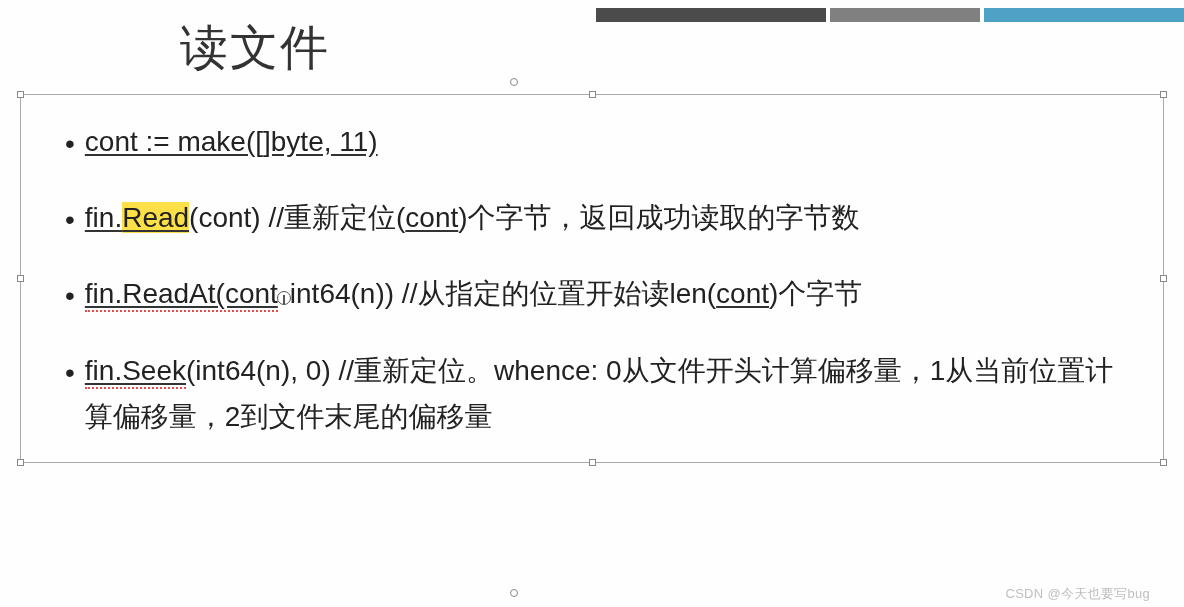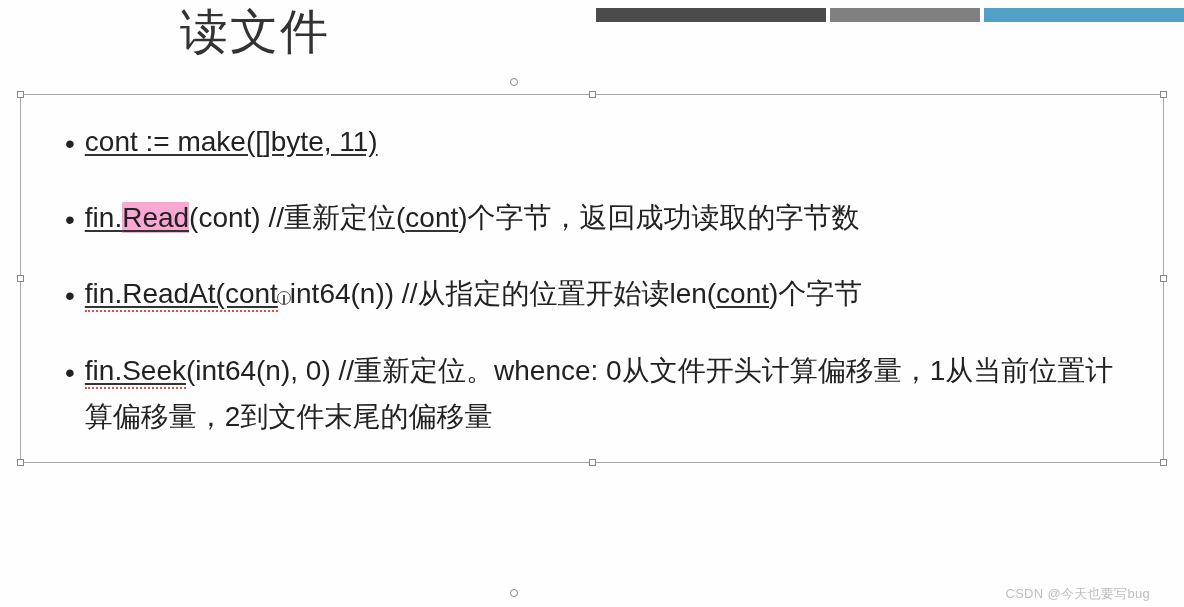--- a/index.html
+++ b/index.html
@@ -6,21 +6,21 @@
   body {
     font-family: "Microsoft YaHei", "PingFang SC", sans-serif;
     background: #fefefe;
     width: 1184px;
     height: 607px;
     position: relative;
     overflow: hidden;
   }
   .header {
     display: flex;
-    align-items: flex-start;
+    align-items: flex-end;
     padding: 0 10px 0 180px;
     height: 80px;
     position: relative;
   }
   .title {
     font-size: 48px;
     font-weight: 500;
     color: #333;
     letter-spacing: 2px;
   }
@@ -69,21 +69,21 @@
   li:last-child { margin-bottom: 0; }
   .bullet-dot {
     flex: 0 0 auto;
     margin-right: 10px;
     margin-top: 2px;
     font-size: 28px;
   }
   .li-text { flex: 1; }
   .underlined { text-decoration: underline; text-decoration-color:#333; text-underline-offset:3px; }
   .dotted-red { border-bottom: 2px dotted #e84a4a; padding-bottom: 1px; }
-  .highlight { background: #f9a8d4; }
+  .highlight { background: #fde047; }
   .cursor-caret {
     display: inline-block;
     width: 14px; height: 14px;
     border: 1.4px solid #555;
     border-radius: 50%;
     position: relative;
     vertical-align: -2px;
     margin: 0 -1px;
   }
   .cursor-caret::after {

